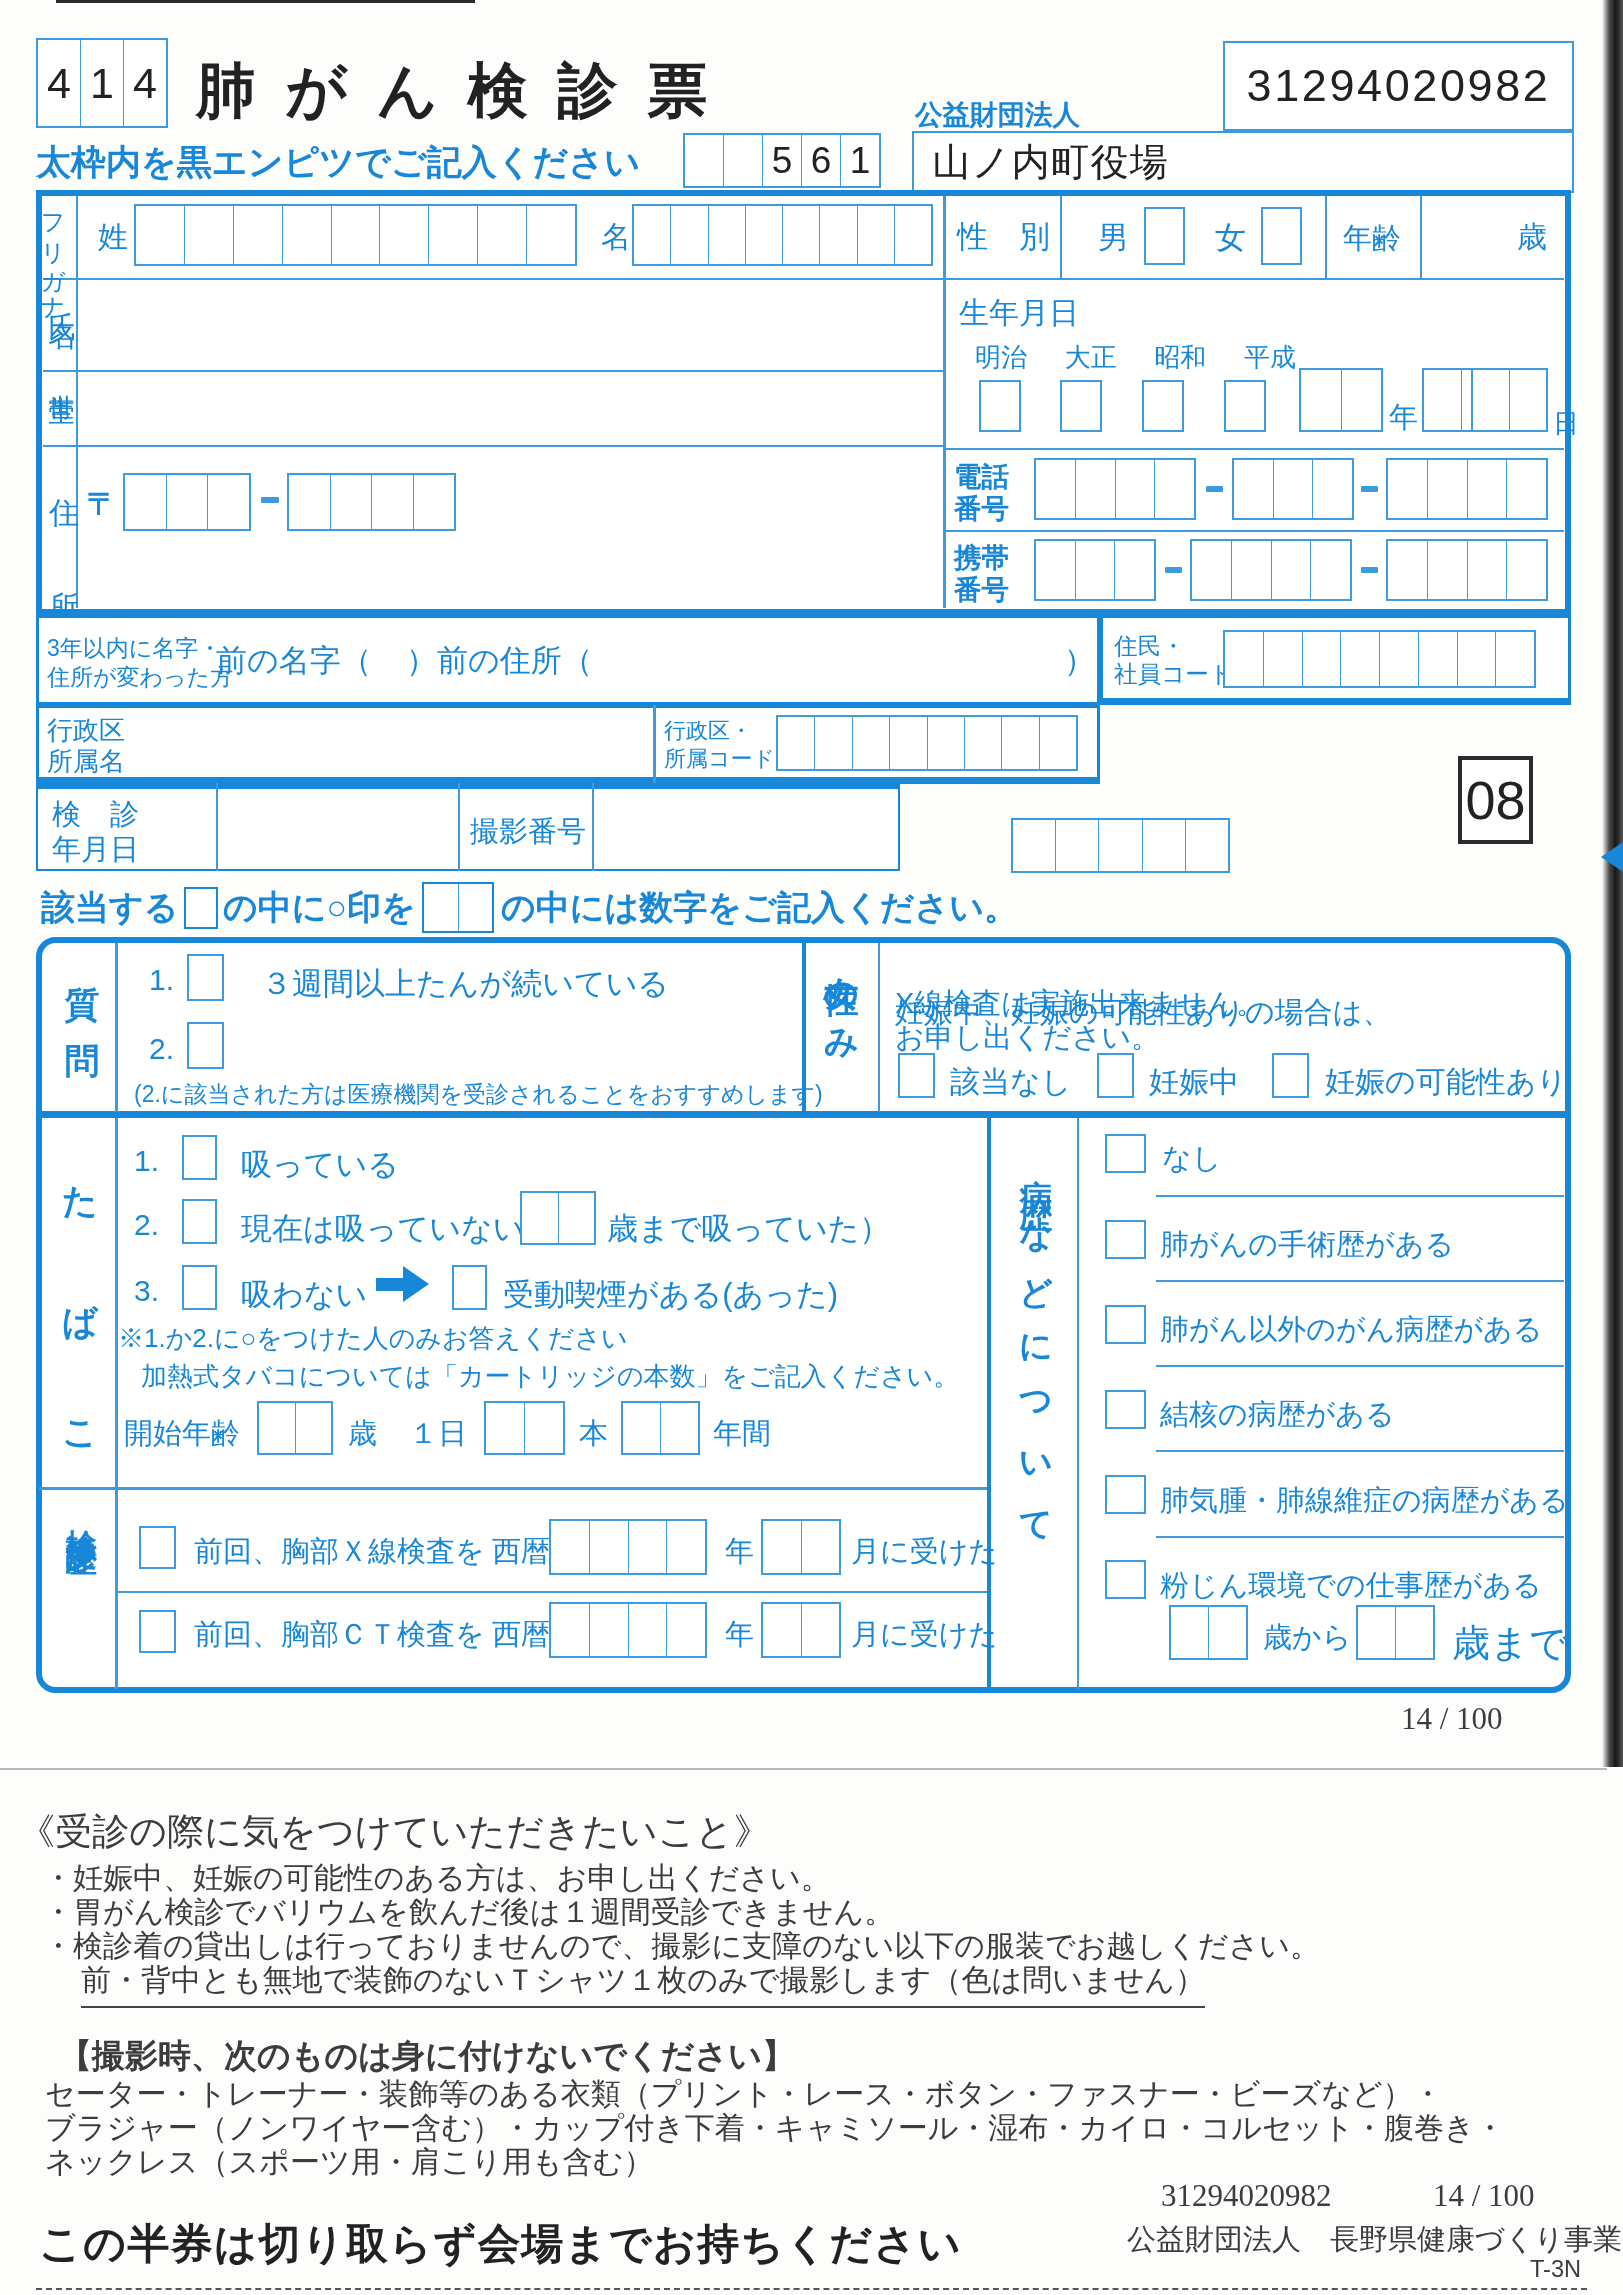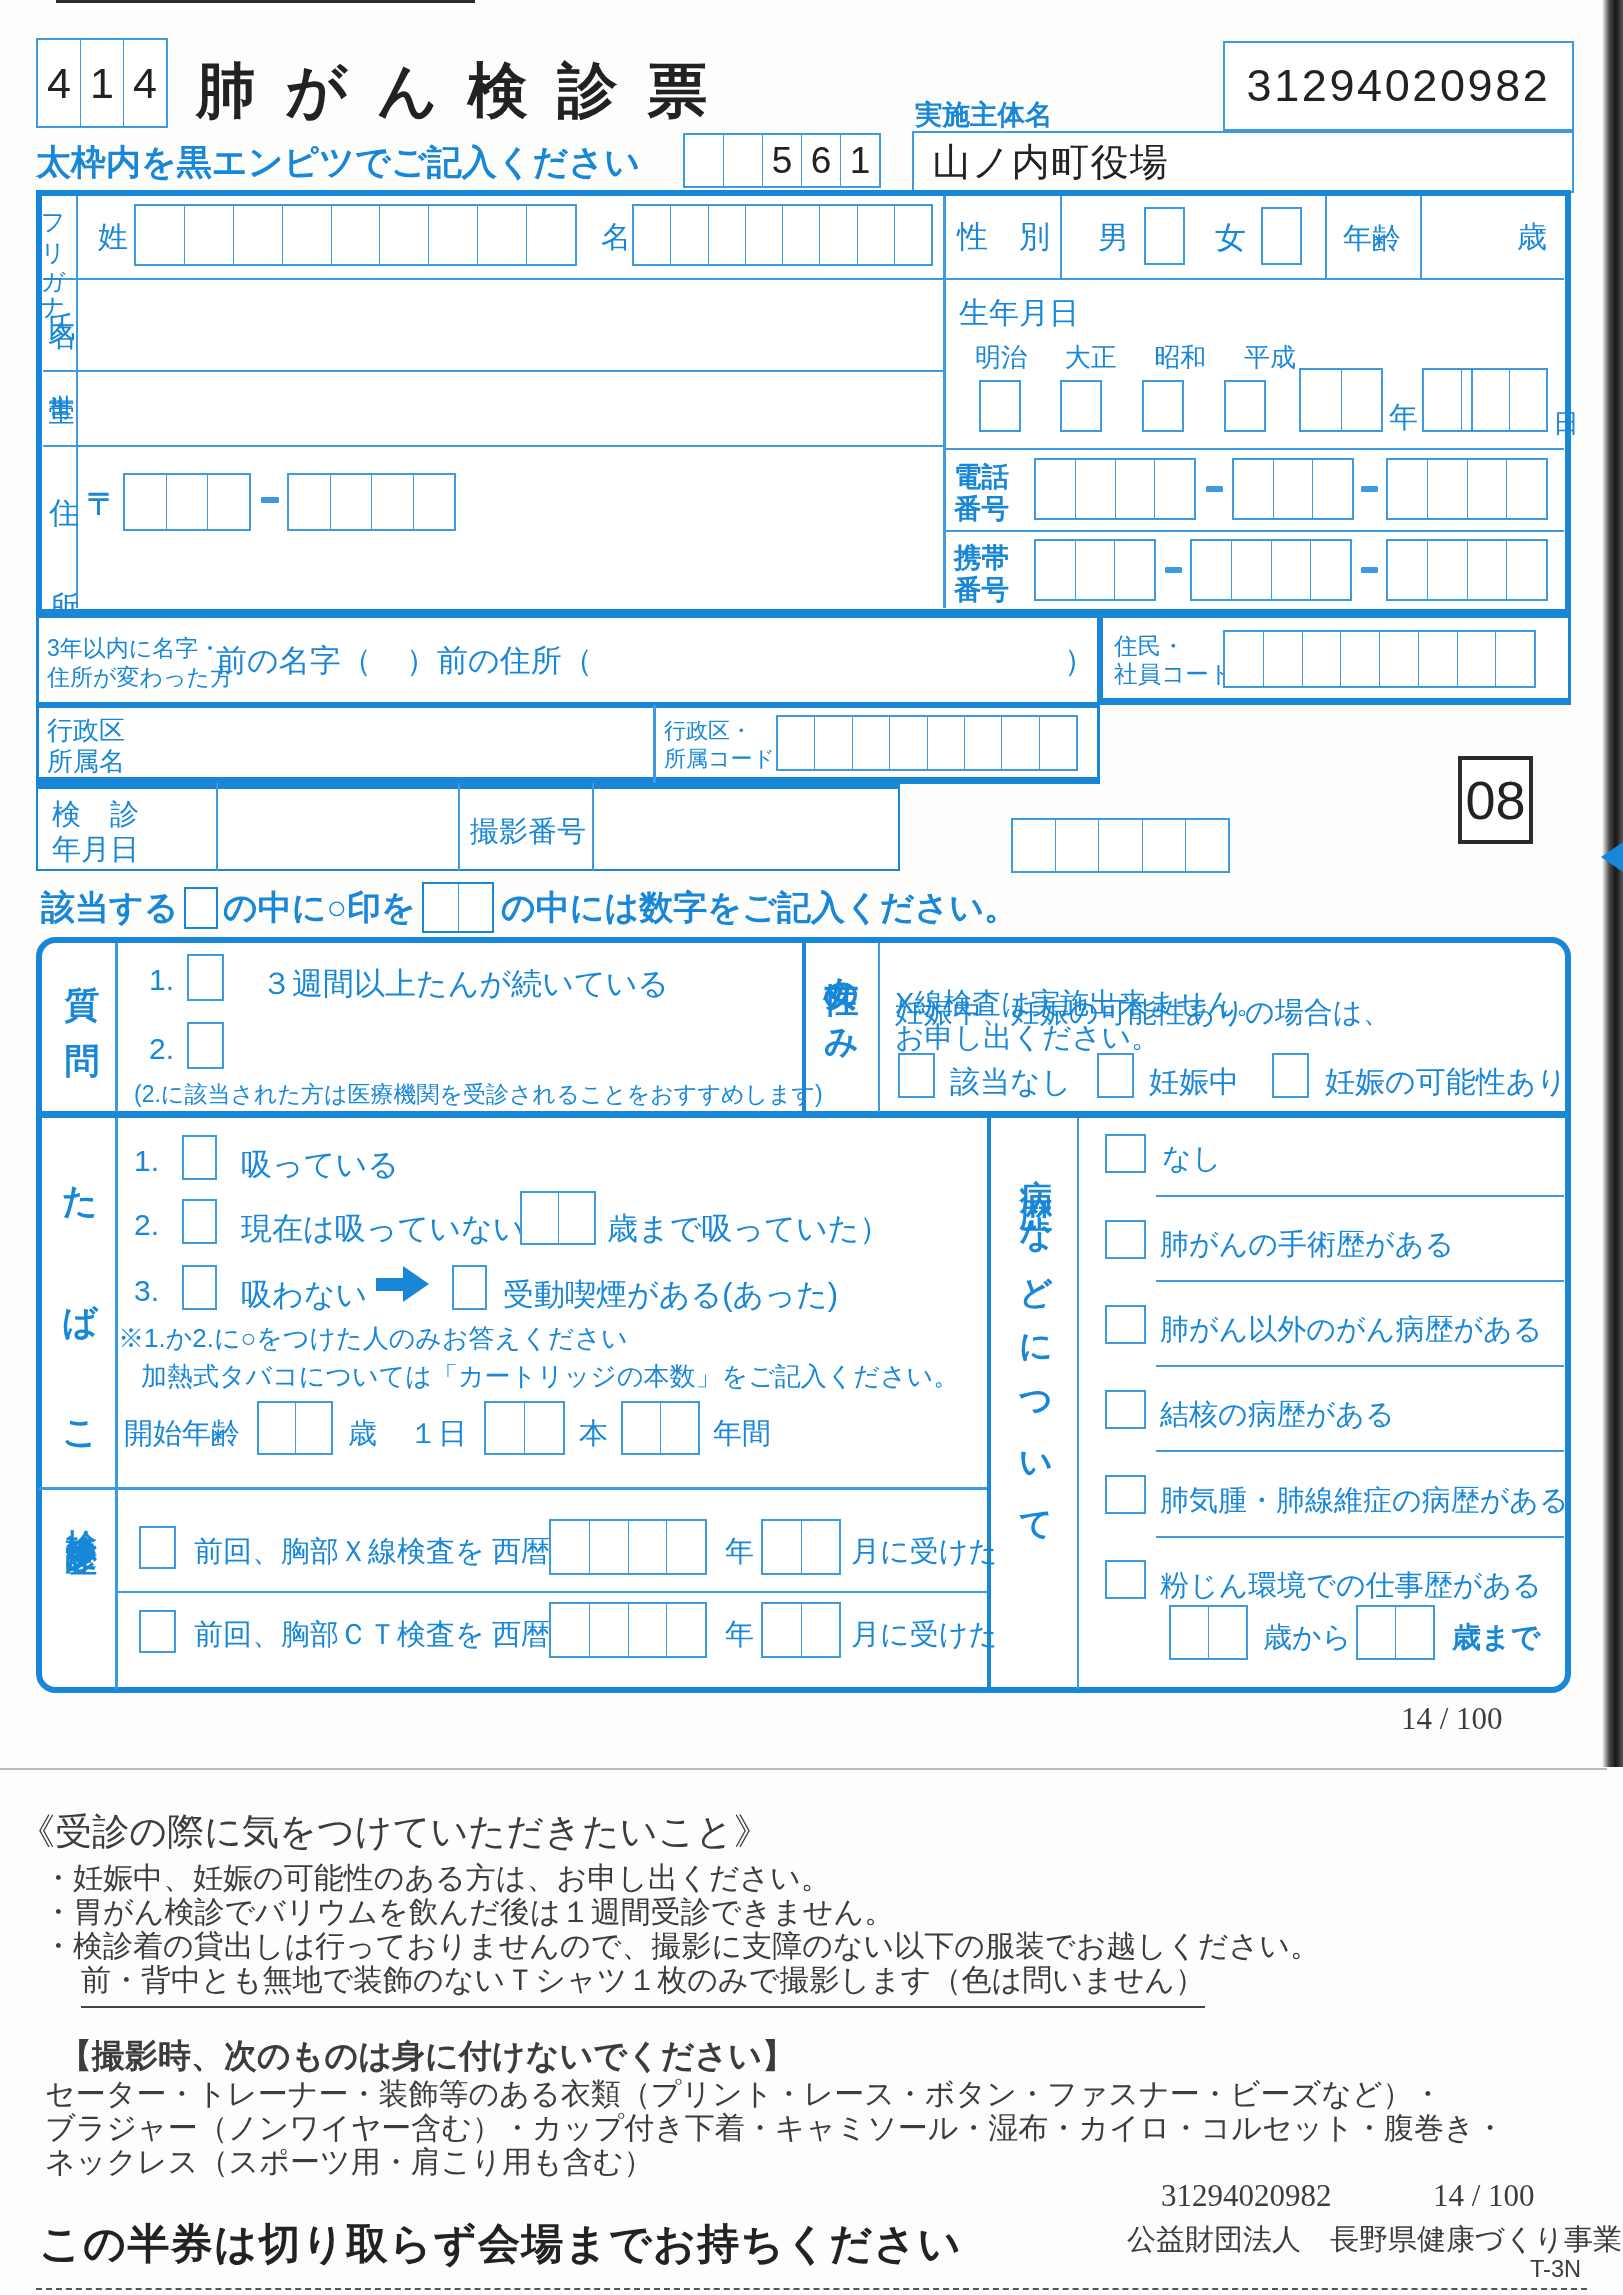--- a/index.html
+++ b/index.html
@@ -54,21 +54,21 @@
   <div class="abs bl nowrap" style="left:36px;top:139px;font-size:35px;font-weight:bold;">太枠内を黒エンピツでご記入ください</div>
 
   <div class="cells abs" style="left:683px;top:133px;width:198px;height:55px;">
     <div class="c" style="font-size:37px;"></div>
     <div class="c" style="font-size:37px;"></div>
     <div class="c" style="font-size:37px;">5</div>
     <div class="c" style="font-size:37px;">6</div>
     <div class="c" style="font-size:37px;">1</div>
   </div>
 
-  <div class="abs bl nowrap" style="left:915px;top:97px;font-size:27.5px;font-weight:bold;">実施主体名</div>
+  <div class="abs bl nowrap" style="left:915px;top:97px;font-size:27.5px;font-weight:bold;">公益財団法人</div>
   <div class="abs" style="left:912px;top:131px;width:658px;height:58px;border:2.6px solid var(--blueL);background:#fff;display:flex;align-items:center;">
     <span class="ink" style="font-size:38px;margin-left:18.3px;letter-spacing:1.3px;">山ノ内町役場</span>
   </div>
 
   <div class="abs" style="left:36px;top:190px;width:1535px;height:425px;border:6.5px solid var(--blue);box-sizing:border-box;background:#fff;"></div>
 
   <div class="abs vline" style="left:76px;top:196px;width:2px;height:412px;"></div>
   <div class="abs hline" style="left:43px;top:278px;width:900px;height:2px;"></div>
   <div class="abs hline" style="left:43px;top:370px;width:900px;height:2px;"></div>
   <div class="abs hline" style="left:43px;top:445px;width:900px;height:2px;"></div>
@@ -429,21 +429,21 @@
   <div class="abs bl nowrap" style="left:1160px;top:1566px;font-size:29px;">粉じん環境での仕事歴がある</div>
   <div class="cells abs" style="left:1169px;top:1605px;width:79px;height:55px;">
     <div class="c"></div>
       <div class="c"></div>
   </div>
   <div class="abs bl nowrap" style="left:1263px;top:1618px;font-size:29px;">歳から</div>
   <div class="cells abs" style="left:1356px;top:1605px;width:79px;height:55px;">
     <div class="c"></div>
       <div class="c"></div>
   </div>
-  <div class="abs bl nowrap" style="left:1452px;top:1618px;font-size:29px;font-weight:bold;">歳まで</div>
+  <div class="abs bl nowrap" style="left:1452px;top:1618px;font-size:38px;">歳まで</div>
 
   <div class="abs gray nowrap" style="left:1401px;top:1701px;font-size:31px;font-family:'Liberation Serif',serif;">14 / 100</div>
 
   <div class="abs gray nowrap" style="left:18.3px;top:1807px;font-size:37px;font-family:Liberation Mono, monospace;">《受診の際に気をつけていただきたいこと》</div>
   <div class="abs gray nowrap" style="left:43px;top:1858px;font-size:30px;font-family:'Liberation Serif',serif;">・妊娠中、妊娠の可能性のある方は、お申し出ください。</div>
   <div class="abs gray nowrap" style="left:43px;top:1892px;font-size:30px;font-family:'Liberation Serif',serif;">・胃がん検診でバリウムを飲んだ後は１週間受診できません。</div>
   <div class="abs gray nowrap" style="left:43px;top:1926px;font-size:30px;font-family:'Liberation Serif',serif;">・検診着の貸出しは行っておりませんので、撮影に支障のない以下の服装でお越しください。</div>
   <div class="abs gray nowrap" style="left:81px;top:1960px;font-size:30px;font-family:'Liberation Serif',serif;border-bottom:2px solid #444;padding-bottom:5.2px;">前・背中とも無地で装飾のないＴシャツ１枚のみで撮影します（色は問いません）</div>
 
   <div class="abs gray nowrap" style="left:59px;top:2034px;font-size:33px;font-weight:bold;font-family:'Liberation Serif',serif;">【撮影時、次のものは身に付けないでください】</div>

